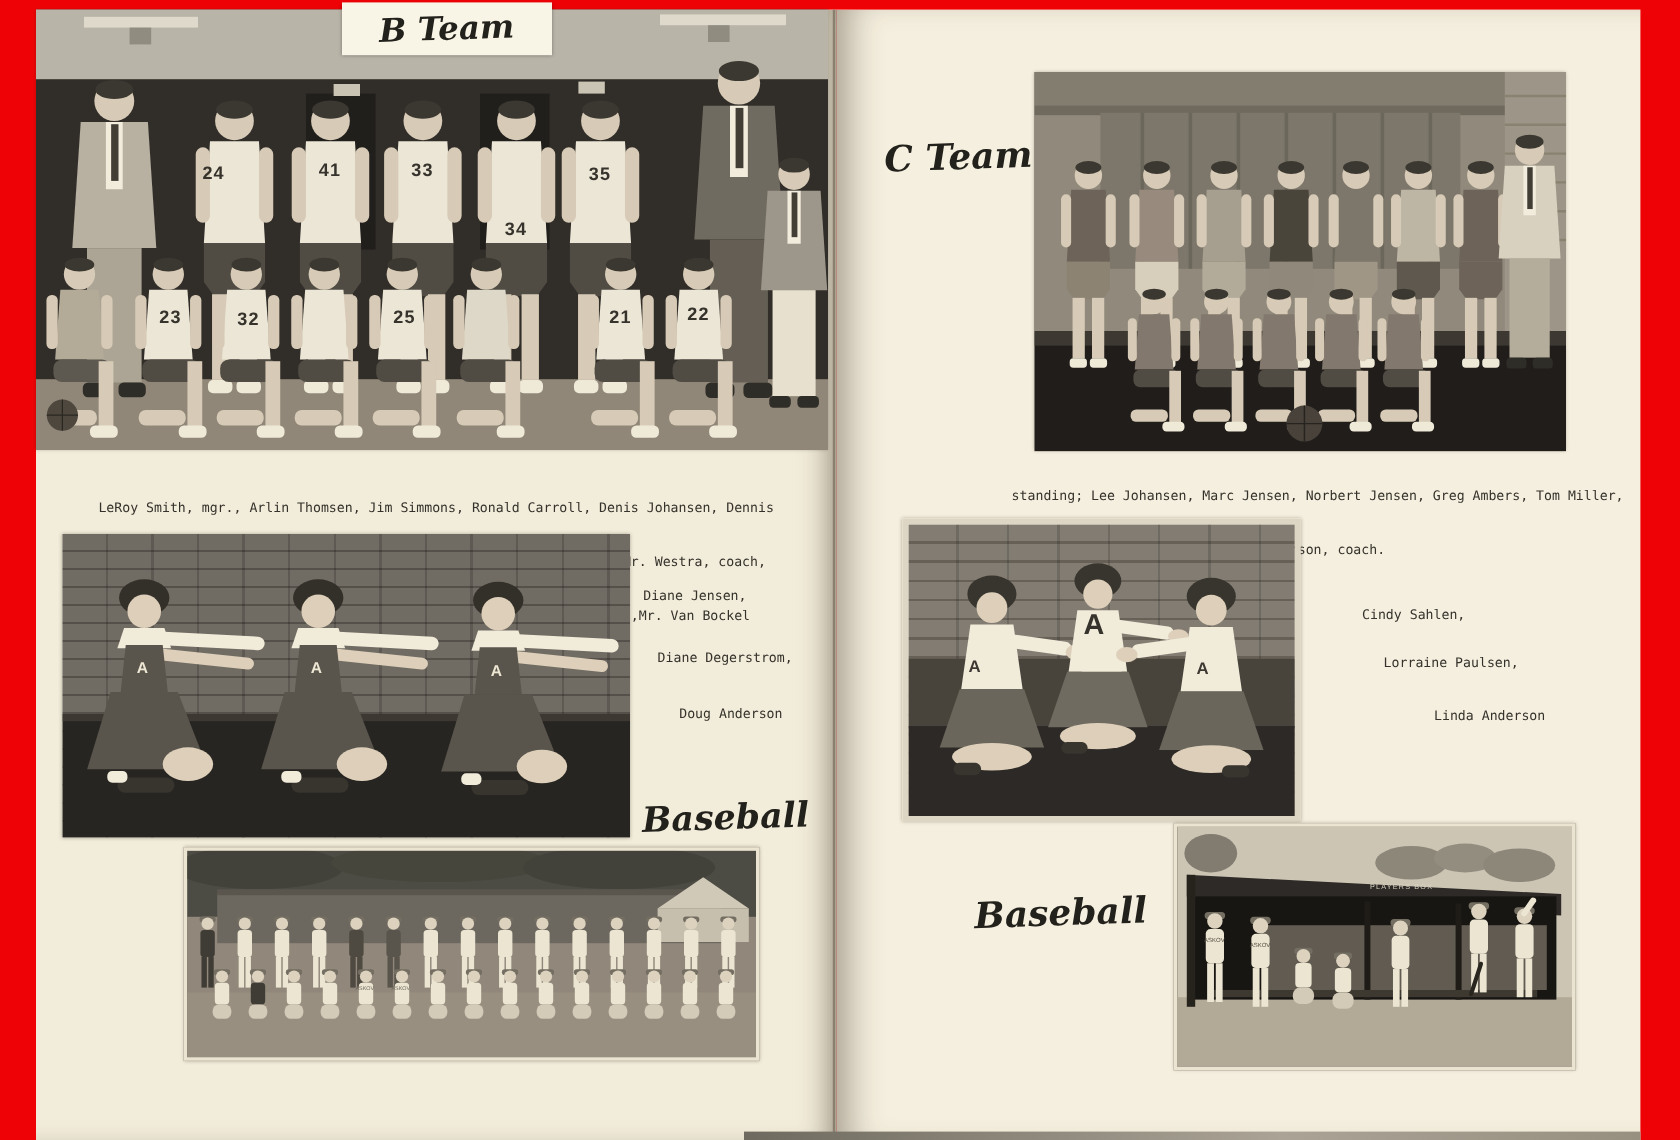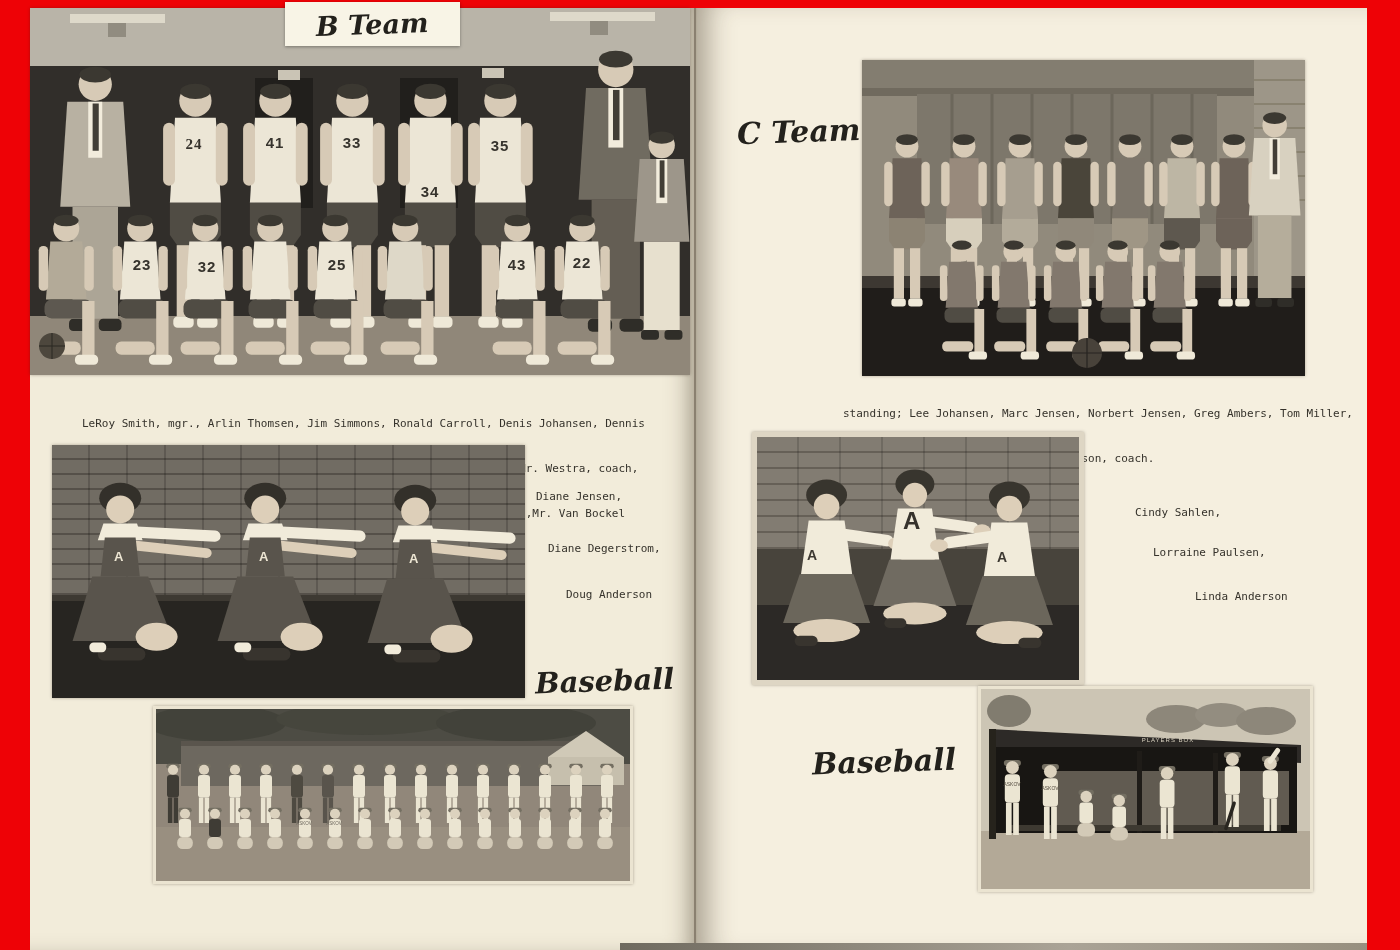--- a/index.html
+++ b/index.html
@@ -140,29 +140,29 @@
         <use href="#p-kneel" transform="translate(74,206) scale(1.45)"></use>
         <use href="#p-kneel" transform="translate(139,206) scale(1.45)"></use>
         <use href="#p-kneel" transform="translate(204,206) scale(1.45)"></use>
         <use href="#p-kneel" transform="translate(269,206) scale(1.45)"></use>
         <use href="#p-kneel" transform="translate(339,206) scale(1.45)" style="--jersey:#ddd8ca"></use>
         <use href="#p-kneel" transform="translate(451,206) scale(1.45)"></use>
         <use href="#p-kneel" transform="translate(516,206) scale(1.45)"></use>
         <circle cx="22" cy="338" r="13" fill="#4a443b"></circle>
         <path d="M9 338 h26 M22 325 v26" stroke="#27241f" stroke-width="1" fill="none"></path>
       </svg>
-      <span class="num" style="left:164px;top:128px;font-family:Liberation Serif, serif;">24</span>
+      <span class="num" style="left:148px;top:128px;">24</span>
       <span class="num" style="left:245px;top:126px;">41</span>
       <span class="num" style="left:322px;top:126px;">33</span>
       <span class="num" style="left:400px;top:127px;margin-top:48px;">34</span>
       <span class="num" style="left:470px;top:129px;">35</span>
       <span class="num" style="left:112px;top:248px;text-align:center;">23</span>
       <span class="num" style="left:177px;top:250px;">32</span>
       <span class="num" style="left:307px;top:248px;">25</span>
-      <span class="num" style="left:487px;top:248px;">43</span>
+      <span class="num" style="left:487px;top:248px;">21</span>
       <span class="num" style="left:552px;top:246px;">22</span>
     </div>
 
     <div class="label-strip" style="left:255px;top:-6px;width:175px;height:44px;">
       <span class="script" style="font-size:27px;transform:rotate(-2deg);">B Team</span>
     </div>
 
     <div class="caption mono" style="left:52px;top:378px;">
       <div>LeRoy Smith, mgr., Arlin Thomsen, Jim Simmons, Ronald Carroll, Denis Johansen, Dennis</div>
       <div>Jensen, Billy Bresin, Philip Jensen, Marc Jensen, mgr., standing, Mr. Westra, coach,</div>

